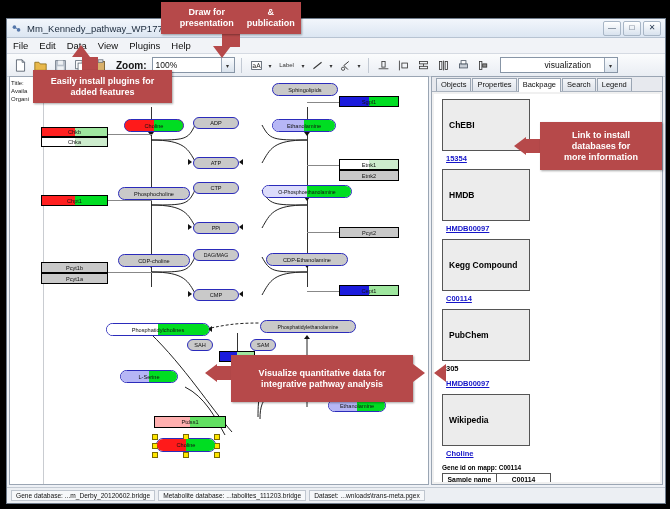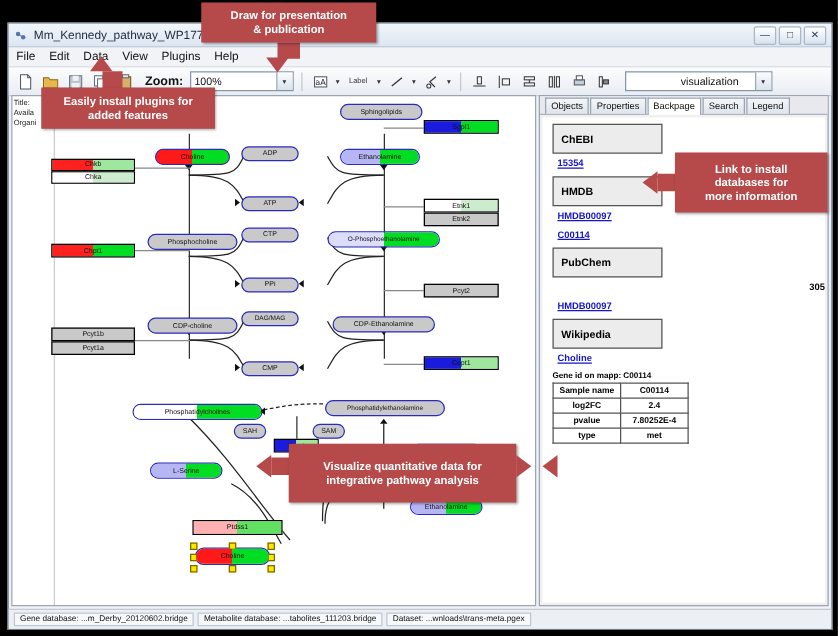--- a/index.html
+++ b/index.html
@@ -57,23 +57,23 @@
   .handle{position:absolute;width:4px;height:4px;background:#ffe600;border:1px solid #7a6a00;}
 
   
   .sidepanel{flex:1;margin:2px 2px 2px 1px;background:#f0f0f0;border:1px solid #9aa5b3;display:flex;flex-direction:column;min-width:0;}
   .tabrow{display:flex;align-items:flex-end;height:14px;padding-left:4px;background:#e7e9ee;border-bottom:1px solid #a9b2be;}
   .tab{font-size:7.5px;color:#111;padding:1px 4px 1px 4px;border:1px solid #9aa5b3;border-bottom:none;
        background:linear-gradient(#f4f6f9,#dfe4eb);margin-right:1px;line-height:10px;}
   .tab.active{background:#fff;font-weight:normal;padding-bottom:2px;position:relative;top:1px;}
   .backpage{flex:1;background:#fff;margin:2px;overflow:hidden;position:relative;padding:5px 0 0 8px;}
   .dbhdr{display:inline-block;border:1px solid #555;background:#ececec;font-size:8.5px;font-weight:bold;color:#000;
-         padding:6px 6px;min-width:74px;}
+         padding:20px 6px;min-width:74px;}
   .dblink{font-size:7.5px;color:#1414c8;text-decoration:underline;font-weight:bold;margin:3px 0 0 4px;display:block;}
-  .dbplain{font-size:7.5px;color:#000;margin:3px 0 0 4px;display:block;font-weight:bold;text-align:right;}
+  .dbplain{font-size:7.5px;color:#000;margin:3px 0 0 4px;display:block;font-weight:bold;}
   .dbrow{margin-bottom:6px;}
   .exphdr{font-size:9px;font-weight:bold;color:#000;margin:4px 0 6px 0;}
   .geneid{font-size:6.5px;color:#000;font-weight:bold;margin-bottom:2px;}
   table.exp{border-collapse:collapse;}
   table.exp td{border:1px solid #555;font-size:6.8px;text-align:center;padding:2px 4px;font-weight:bold;color:#000;min-width:45px;}
 
   
   .statusbar{position:absolute;left:0;right:0;bottom:0;height:15px;background:#eceff3;border-top:1px solid #c3cad3;
              display:flex;align-items:center;padding-left:4px;}
   .statusbar .cell{font-size:6.6px;color:#111;border:1px solid #bfc6cf;background:#f6f8fa;padding:1px 4px;margin-right:3px;}
@@ -453,20 +453,21 @@
         <div class="backpage">
           <div class="dbrow">
             <div class="dbhdr">ChEBI</div>
             <a class="dblink" href="#">15354</a>
           </div>
           <div class="dbrow">
             <div class="dbhdr">HMDB</div>
             <a class="dblink" href="#">HMDB00097</a>
           </div>
           <div class="dbrow">
+            <div class="dbhdr">Kegg Compound</div>
             <a class="dblink" href="#">C00114</a>
           </div>
           <div class="dbrow">
             <div class="dbhdr">PubChem</div>
             <span class="dbplain">305</span>
           </div>
           <div class="dbrow">
             <a class="dblink" href="#">HMDB00097</a>
           </div>
           <div class="dbrow">
@@ -499,21 +500,21 @@
       </div>
     </div>
 
     <div class="statusbar">
       <span class="cell">Gene database: ...m_Derby_20120602.bridge</span>
       <span class="cell">Metabolite database: ...tabolites_111203.bridge</span>
       <span class="cell">Dataset: ...wnloads\trans-meta.pgex</span>
     </div>
   </div>
 
-  <div class="callout" style="left:161px;top:2px;width:140px;height:32px;flex-direction:column;">
+  <div class="callout" style="left:161px;top:2px;width:140px;height:32px;flex-direction:row;">
     <div>Draw for presentation</div>
     <div>&amp; publication</div>
   </div>
   <div class="cstem" style="left:222px;top:34px;width:18px;height:13px;"></div>
   <div class="ctri down" style="left:213px;top:46px;"></div>
 
   <div class="callout" style="left:33px;top:70px;width:139px;height:33px;flex-direction:column;">
     <div>Easily install plugins for</div>
     <div>added features</div>
   </div>

